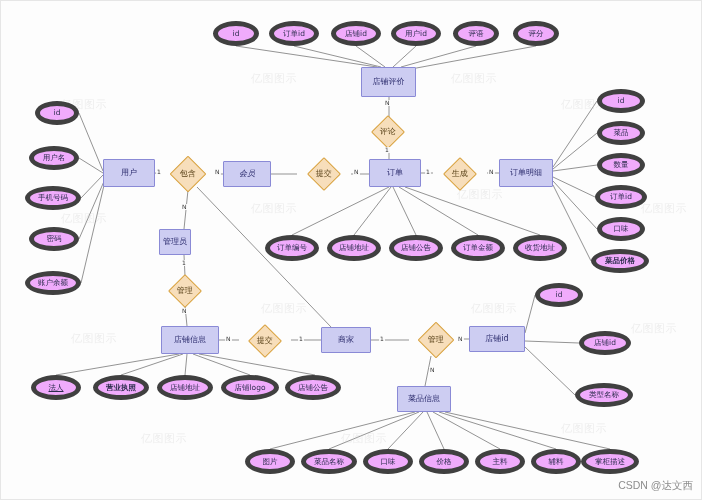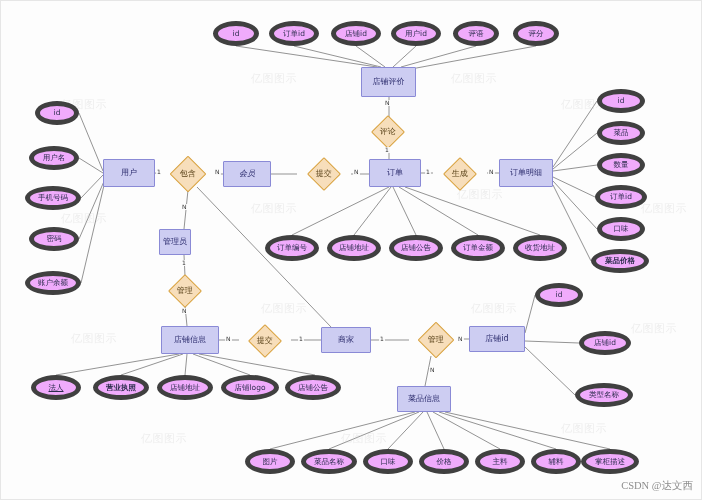--- a/index.html
+++ b/index.html
@@ -50,21 +50,21 @@
     position:absolute;font-size:6px;color:#333;
     font-family:"DejaVu Sans","Liberation Sans",sans-serif;
     background:rgba(253,253,253,0.9);padding:0 1px;line-height:1;
   }
   .wm{
     position:absolute;color:#c9c9c9;font-size:11px;letter-spacing:.5px;
     user-select:none;
   }
   #credit{
     position:absolute;right:8px;bottom:6px;color:#8d8d8d;font-size:10.5px;
-    font-family:Liberation Serif, serif;
+    font-family:Liberation Sans, sans-serif;
   }
 </style>
 </head>
 <body>
 
 <div id="diagram-root">
 
   <svg id="wires" viewBox="0 0 702 500" preserveAspectRatio="none">
     <g stroke="#666" stroke-width="0.7" fill="none">
 

